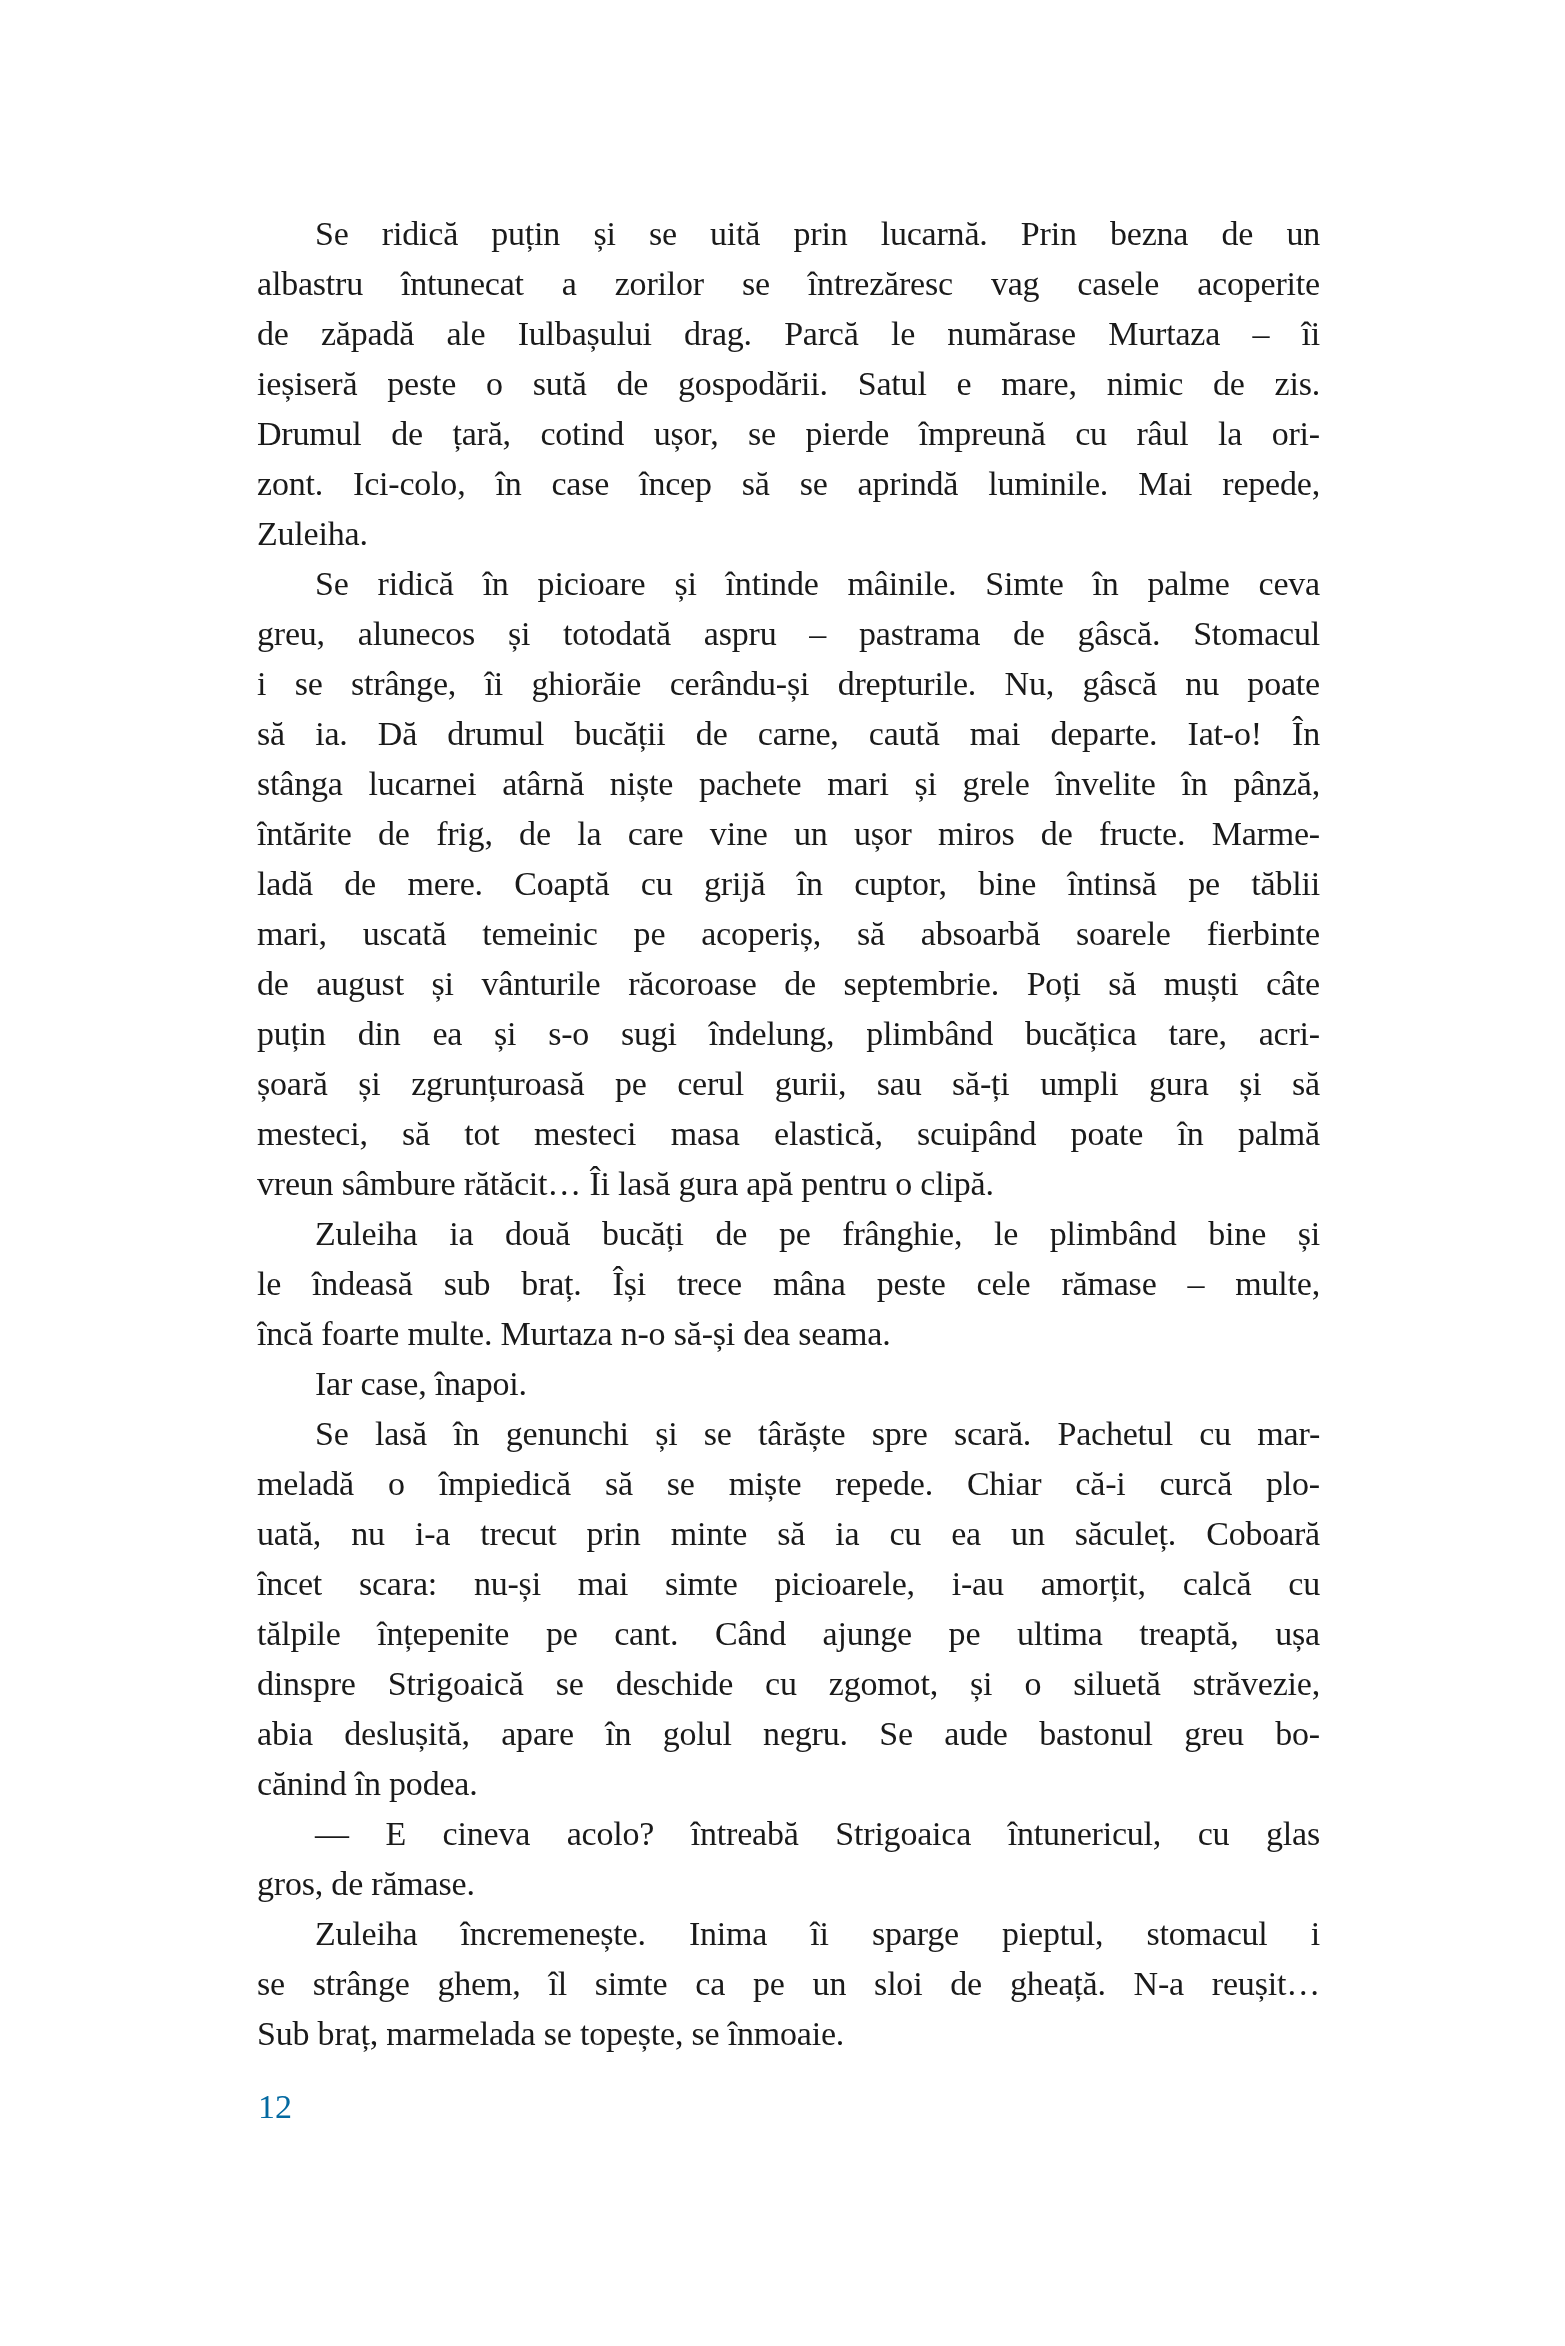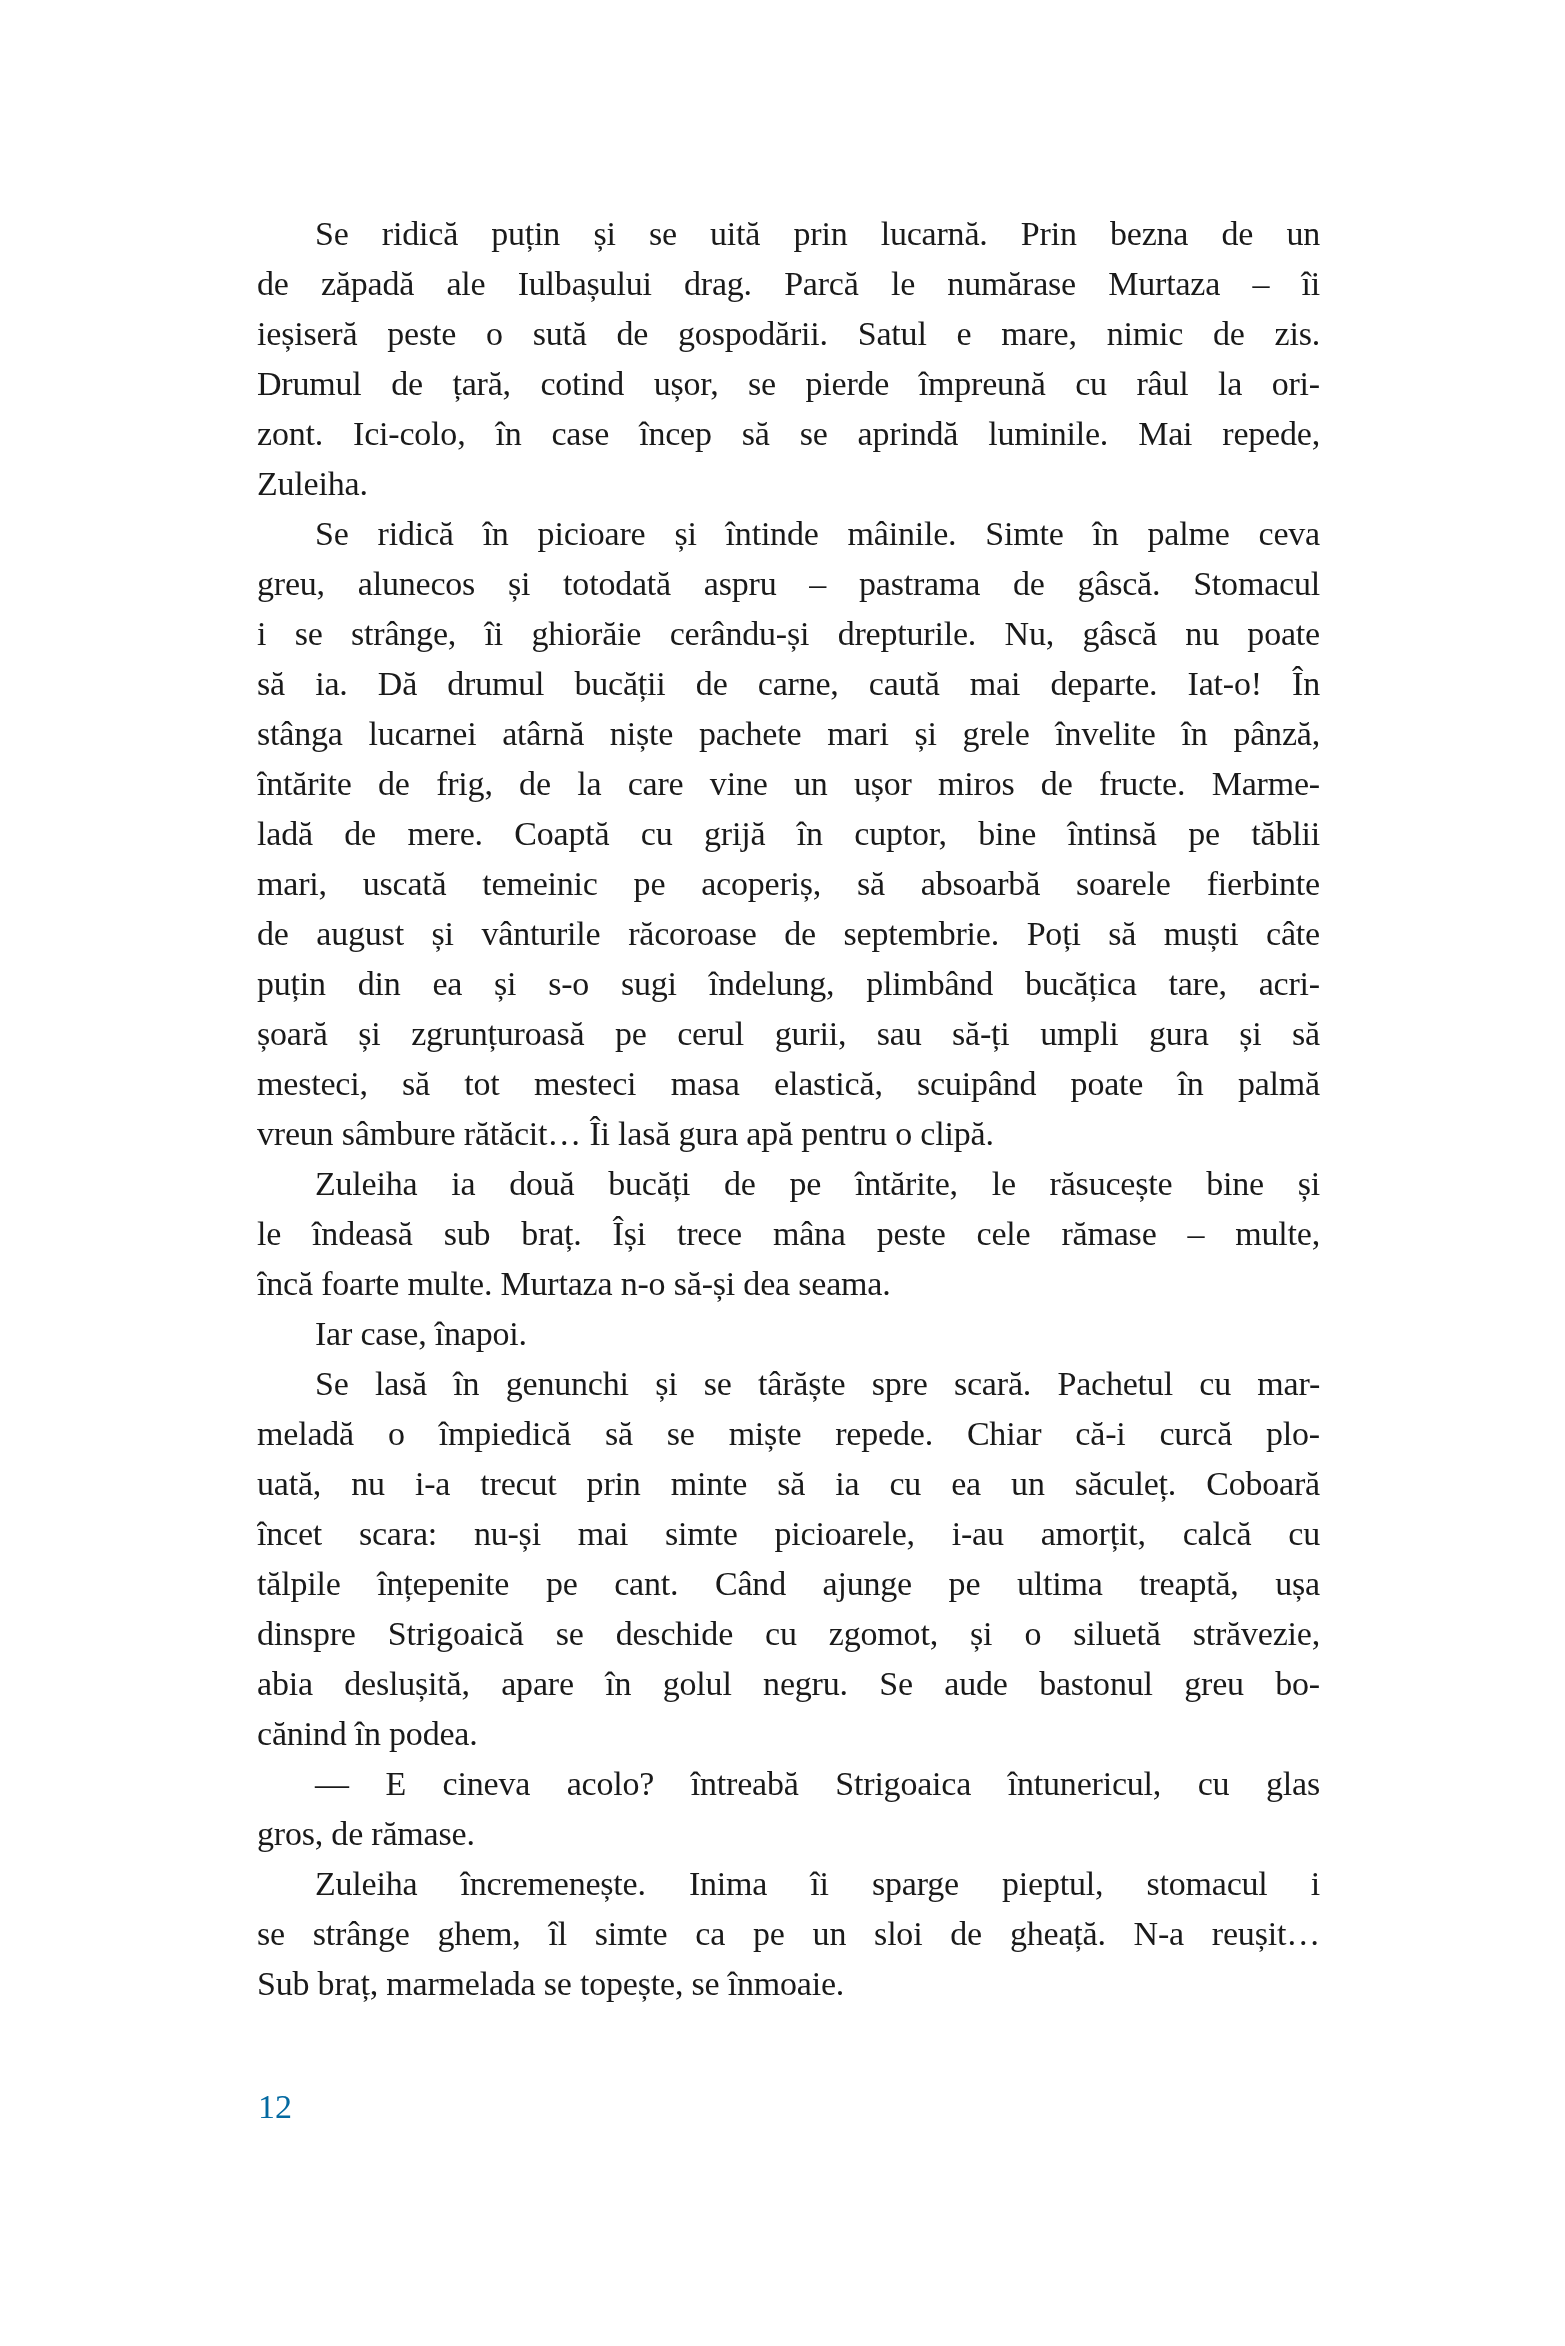--- a/index.html
+++ b/index.html
@@ -53,39 +53,40 @@
     line-height: 50px;
     color: #0369a1;
   }
 </style>
 </head>
 <body>
 
 <div class="page">
   <div class="text-block">
       <div class="line para-first">Se ridică puțin și se uită prin lucarnă. Prin bezna de un</div>
+      <div class="line">albastru întunecat a zorilor se întrezăresc vag casele acoperite</div>
       <div class="line">de zăpadă ale Iulbașului drag. Parcă le numărase Murtaza – îi</div>
       <div class="line">ieșiseră peste o sută de gospodării. Satul e mare, nimic de zis.</div>
       <div class="line">Drumul de țară, cotind ușor, se pierde împreună cu râul la ori-</div>
       <div class="line">zont. Ici-colo, în case încep să se aprindă luminile. Mai repede,</div>
       <div class="line para-last">Zuleiha.</div>
       <div class="line para-first">Se ridică în picioare și întinde mâinile. Simte în palme ceva</div>
       <div class="line">greu, alunecos și totodată aspru – pastrama de gâscă. Stomacul</div>
       <div class="line">i se strânge, îi ghiorăie cerându-și drepturile. Nu, gâscă nu poate</div>
       <div class="line">să ia. Dă drumul bucății de carne, caută mai departe. Iat-o! În</div>
       <div class="line">stânga lucarnei atârnă niște pachete mari și grele învelite în pânză,</div>
       <div class="line">întărite de frig, de la care vine un ușor miros de fructe. Marme-</div>
       <div class="line">ladă de mere. Coaptă cu grijă în cuptor, bine întinsă pe tăblii</div>
       <div class="line">mari, uscată temeinic pe acoperiș, să absoarbă soarele fierbinte</div>
       <div class="line">de august și vânturile răcoroase de septembrie. Poți să muști câte</div>
       <div class="line">puțin din ea și s-o sugi îndelung, plimbând bucățica tare, acri-</div>
       <div class="line">șoară și zgrunțuroasă pe cerul gurii, sau să-ți umpli gura și să</div>
       <div class="line">mesteci, să tot mesteci masa elastică, scuipând poate în palmă</div>
       <div class="line para-last">vreun sâmbure rătăcit… Îi lasă gura apă pentru o clipă.</div>
-      <div class="line para-first">Zuleiha ia două bucăți de pe întărite, le răsucește bine și</div>
+      <div class="line para-first">Zuleiha ia două bucăți de pe frânghie, le plimbând bine și</div>
       <div class="line">le îndeasă sub braț. Își trece mâna peste cele rămase – multe,</div>
       <div class="line para-last">încă foarte multe. Murtaza n-o să-și dea seama.</div>
       <div class="line para-first para-last">Iar case, înapoi.</div>
       <div class="line para-first">Se lasă în genunchi și se târăște spre scară. Pachetul cu mar-</div>
       <div class="line">meladă o împiedică să se miște repede. Chiar că-i curcă plo-</div>
       <div class="line">uată, nu i-a trecut prin minte să ia cu ea un săculeț. Coboară</div>
       <div class="line">încet scara: nu-și mai simte picioarele, i-au amorțit, calcă cu</div>
       <div class="line">tălpile înțepenite pe cant. Când ajunge pe ultima treaptă, ușa</div>
       <div class="line">dinspre Strigoaică se deschide cu zgomot, și o siluetă străvezie,</div>
       <div class="line">abia deslușită, apare în golul negru. Se aude bastonul greu bo-</div>

